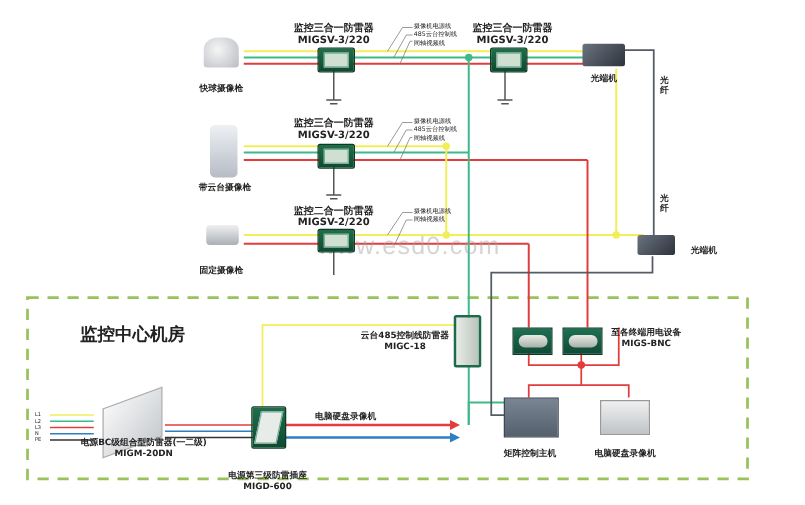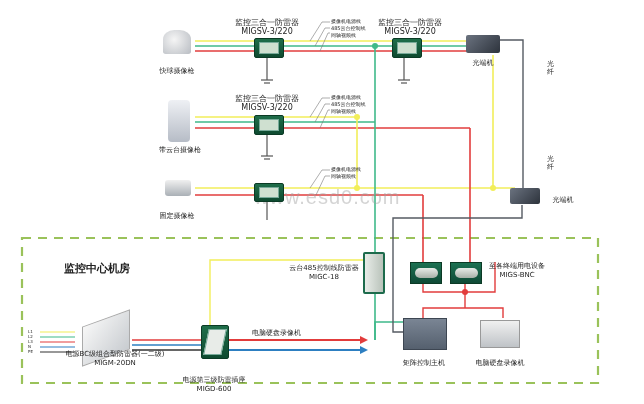--- a/index.html
+++ b/index.html
@@ -1,23 +1,23 @@
 <!DOCTYPE html>
 <html><head>
 <meta charset="utf-8">
 <style>
   html, body { margin:0; padding:0; background:#ffffff; }
   body { width:644px; height:404px; position:relative; overflow:hidden;
          font-family:"DejaVu Sans", sans-serif; }
   #stage { position:absolute; left:0; top:0; width:644px; height:404px; }
-  .lbl { position:absolute; font-size:7px; color:#222; text-align:center; line-height:9px; white-space:nowrap; font-weight:normal; }
+  .lbl { position:absolute; font-size:7px; color:#222; text-align:center; line-height:9px; white-space:nowrap; font-weight:bold; }
   .lbl.big { font-size:8px; }
   .lbl.small { font-size:5px; font-weight:normal; text-align:left; line-height:7px; }
-  .lbl.room { font-size:11px; font-weight:bold; }
-  .lbl.fiber { font-size:7px; line-height:8px;margin-left:19px; }
+  .lbl.room { font-size:14px; font-weight:bold; }
+  .lbl.fiber { font-size:7px; line-height:8px; }
   .wm { position:absolute; font-size:20px; color:rgba(160,160,160,0.45); font-family:"Liberation Sans", sans-serif; letter-spacing:1px; }
   .dev { position:absolute; }
   .spd { background:linear-gradient(#1f6e4a,#0e4a30); border:1px solid #0b3a25; border-radius:2px; }
   .spd .scr { position:absolute; left:4px; top:3px; right:4px; bottom:3px; background:#cfe0d0; border:1px solid #7a9; }
   .bnc { background:linear-gradient(#1c7152,#0f4a36); border:1px solid #0b3a25; }
   .bnc .cyl { position:absolute; left:4px; top:5px; right:3px; height:10px; background:linear-gradient(#e8ece8,#a8b0a8); border-radius:5px; }
   .box { background:linear-gradient(#7a8594,#55606e); border:1px solid #3d4652; }
   .grey { background:linear-gradient(#f0f0f0,#bfc3c7); border:1px solid #999; }
   .cam { background:radial-gradient(circle at 40% 40%, #f5f5f5, #b8bcc2); border-radius:40% 40% 10% 10%; }
   .transceiver { background:linear-gradient(135deg,#6b7380,#2d333c); border-radius:2px; }
@@ -132,20 +132,21 @@
   <div class="lbl big" style="left:378px;top:18px;width:64px"><span>监控三合一防雷器</span><br><span>MIGSV-3/220</span></div>
   <div class="dev spd" style="left:392px;top:38px;width:28px;height:18px">
       <div class="scr"></div>
     </div>
 
   <div class="lbl big" style="left:235px;top:94px;width:64px"><span>监控三合一防雷器</span><br><span>MIGSV-3/220</span></div>
   <div class="dev spd" style="left:254px;top:115px;width:28px;height:18px">
       <div class="scr"></div>
     </div>
 
+  <div class="lbl big" style="left:235px;top:164px;width:64px"><span>监控二合一防雷器</span><br><span>MIGSV-2/220</span></div>
   <div class="dev spd" style="left:254px;top:183px;width:28px;height:17px">
       <div class="scr"></div>
     </div>
 
   <div class="lbl small" style="left:331px;top:18px">
     <div>摄像机电源线</div>
     <div>485云台控制线</div>
     <div>同轴视频线</div>
   </div>
   <div class="lbl small" style="left:331px;top:94px">

